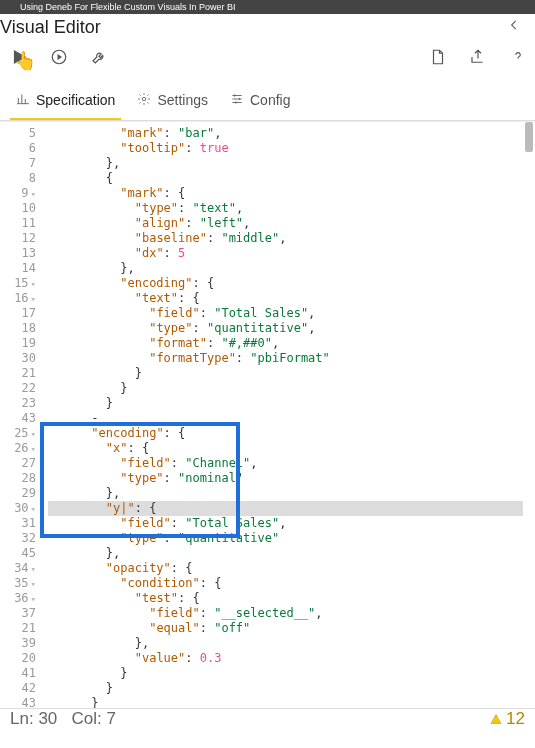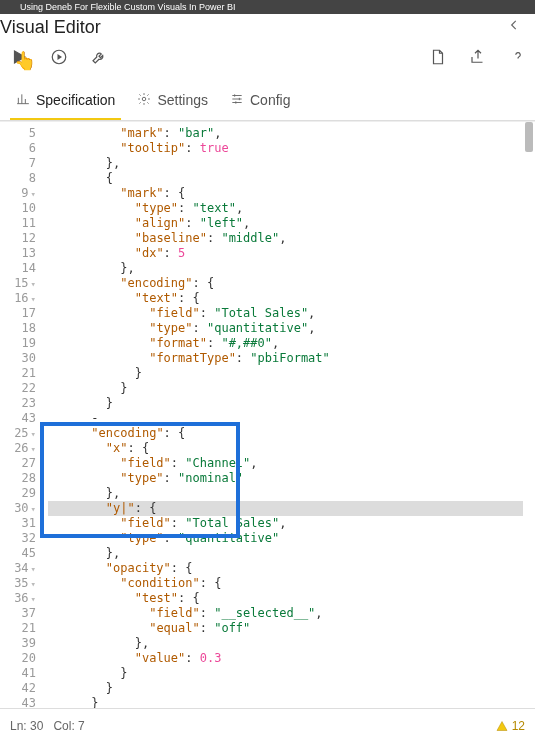--- a/index.html
+++ b/index.html
@@ -24,21 +24,21 @@
 .code .row{height:15px}
 .k{color:#b05a00}
 .v{color:#0a7a3a}
 .b{color:#ec4899}
 .p{color:#333}
 .sel-line{background:#dcdcdc}
 .annot-box{position:absolute;border:4px solid #1e6fd9;pointer-events:none}
 .scrollbar{position:absolute;right:2px;top:0;width:8px;height:100%}
 .scroll-track{position:absolute;top:0;bottom:0;width:100%}
 .scroll-thumb{position:absolute;top:0;width:100%;height:30px;background:#bbb;border-radius:2px}
-.status{display:flex;justify-content:space-between;align-items:flex-start;font-size:12px;color:#666;padding:10px 10px;border-top:1px solid #ddd;height:18px}
+.status{display:flex;justify-content:space-between;align-items:flex-end;font-size:17px;color:#666;padding:2px 10px;border-top:1px solid #ddd;height:18px}
 .status-right{display:flex;align-items:center;gap:4px;color:#b58900}
 .warn-tri{width:12px;height:12px}
 </style>
 </head>
 <body>
 
 <div class="top-banner">
   <span>Using Deneb For Flexible Custom Visuals In Power BI</span>
 </div>
 

